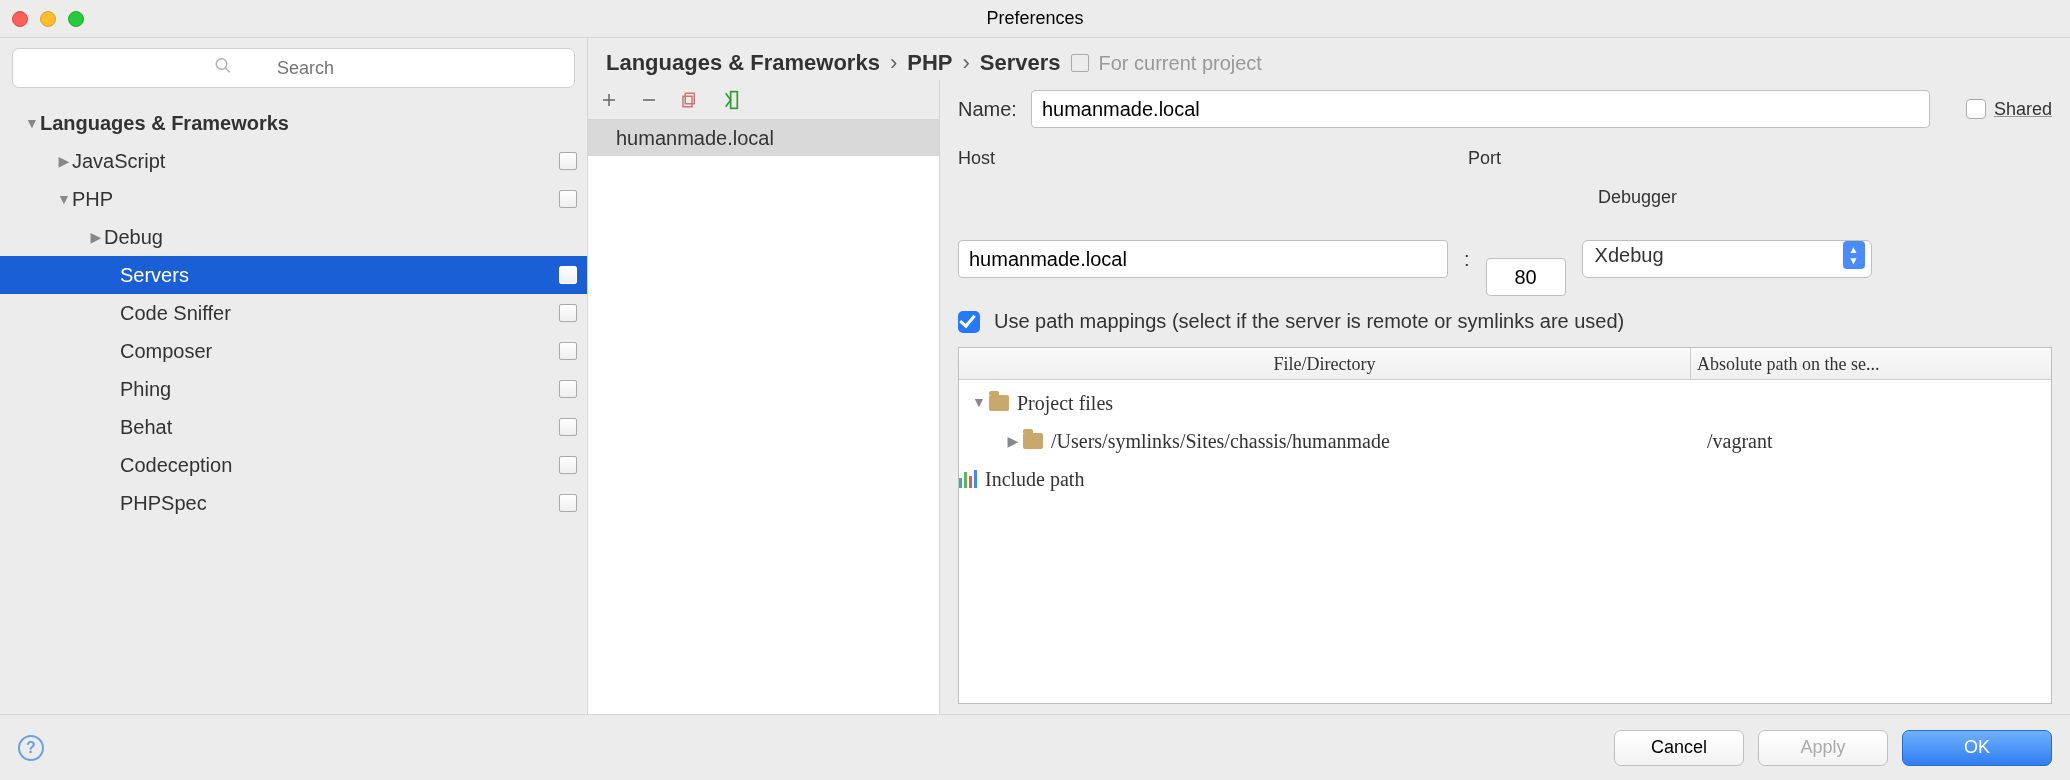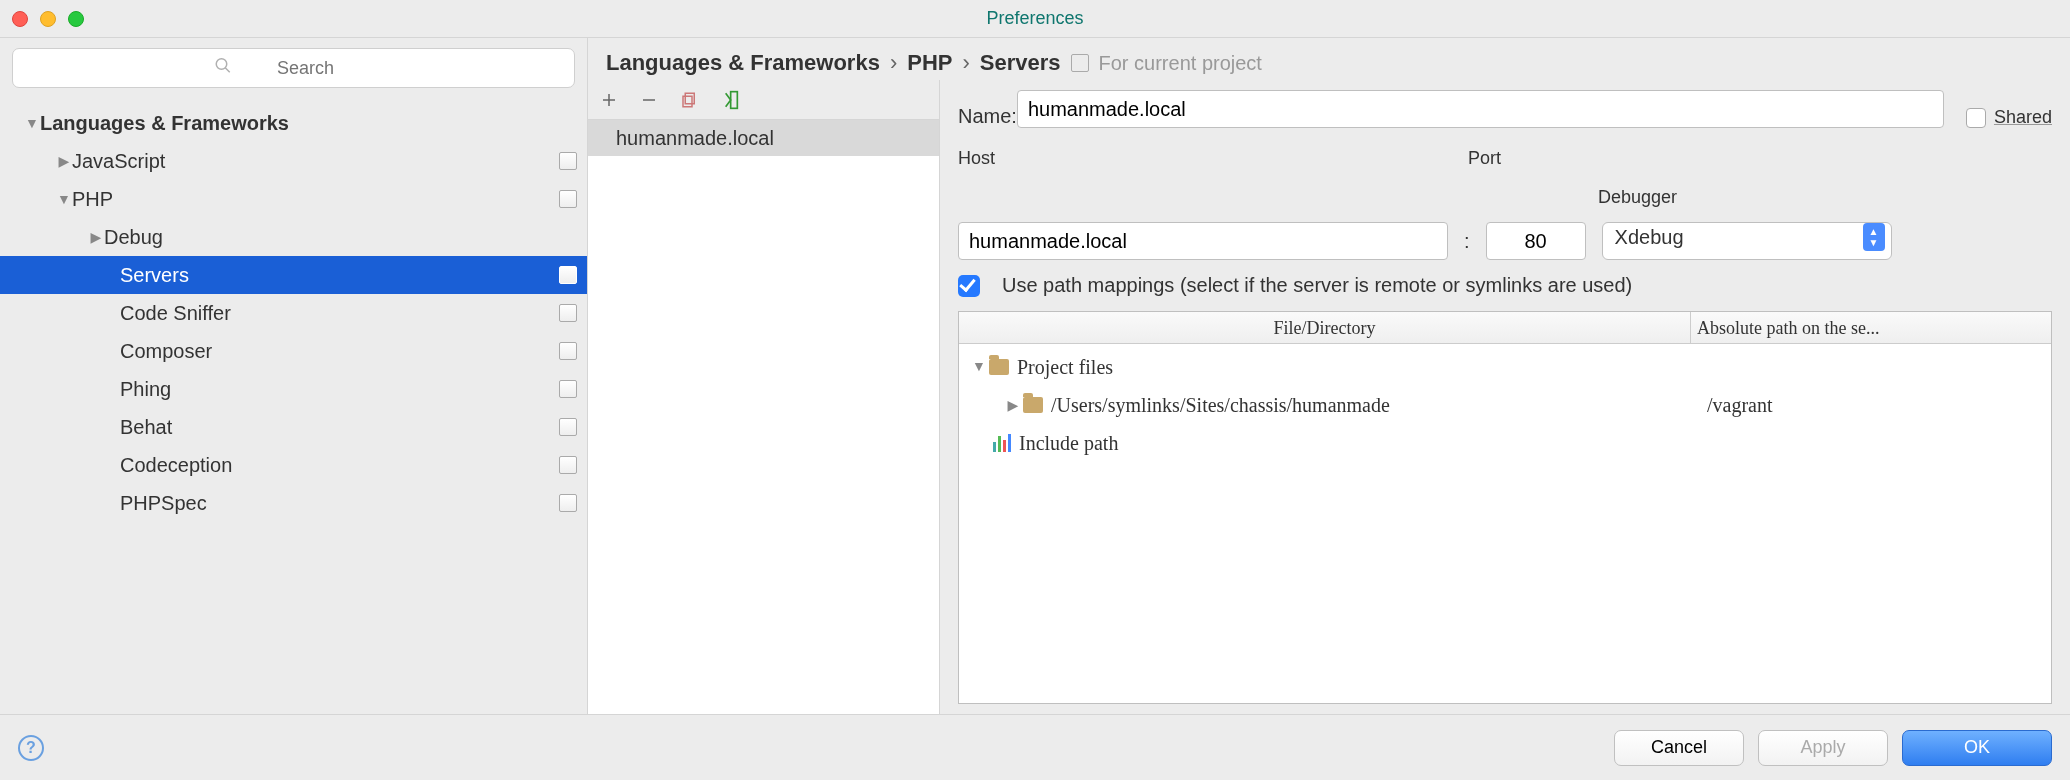--- a/index.html
+++ b/index.html
@@ -23,21 +23,21 @@
   align-items: center;
   padding: 0 12px;
   position: relative;
   border-bottom: 1px solid #d5d5d5;
 }
 .traffic-lights { display: flex; gap: 12px; }
 .tl { width: 16px; height: 16px; border-radius: 50%; }
 .tl.red { background: #ff5f56; border: 1px solid #e0443e; }
 .tl.yellow { background: #ffbd2e; border: 1px solid #dea123; }
 .tl.green { background: #27c93f; border: 1px solid #1aab29; }
-.title { position: absolute; left: 50%; transform: translateX(-50%); color: #0f766e; font-size: 18px; }
+.title { position: absolute; left: 50%; transform: translateX(-50%); color: #000000; font-size: 18px; }
 .main {
   display: flex;
   flex: 1;
   overflow: hidden;
 }
 .sidebar {
   width: 588px;
   background: #ececec;
   border-right: 1px solid #d5d5d5;
   display: flex;
@@ -157,21 +157,21 @@
   font-size: 20px;
 }
 .detail {
   flex: 1;
   padding: 10px 18px;
   display: flex;
   flex-direction: column;
   gap: 14px;
   overflow: hidden;
 }
-.row { display: flex; align-items: flex-end; }
+.row { display: flex; align-items: center; gap: 14px; }
 .row label { font-size: 20px; }
 .text-input {
   height: 38px;
   border: 1px solid #bfbfbf;
   border-radius: 4px;
   background: #fff;
   padding: 0 10px;
   font-size: 20px;
 }
 .text-input.name { flex: 1; }
@@ -180,38 +180,38 @@
   width: 20px; height: 20px; border: 1px solid #aaa; border-radius: 4px; background: #fff;
 }
 .shared-label { text-decoration: underline; text-decoration-color: #999; }
 .cols-labels { display: flex; gap: 20px; padding-top: 6px; }
 .cols-labels div:nth-child(1) { width: 490px; }
 .cols-labels div:nth-child(2) { width: 110px; text-align: left; }
 .cols-labels div:nth-child(3) { flex: 1; margin-top: 39px; }
 .cols-inputs { display: flex; align-items: center; gap: 16px; }
 .host { width: 490px; }
 .colon { font-size: 20px; }
-.port { width: 100px; text-align: center; }
+.port { width: 80px; text-align: center; margin-top: 36px; }
 .debugger {
   width: 290px; height: 38px;
   border: 1px solid #bfbfbf;
   border-radius: 6px;
   background: #fff;
   display: flex; align-items: center; justify-content: space-between;
   padding: 0 6px 8px 12px;
   font-size: 20px;
 }
 .debugger .caret {
   width: 22px; height: 28px;
   background: #4a8cff;
   border-radius: 4px;
   display: flex; flex-direction: column; align-items: center; justify-content: center;
   color: #fff; font-size: 10px; gap: 0px;
 }
-.checkbox-row { display: flex; align-items: center; gap: 22px; font-size: 20px; }
+.checkbox-row { display: flex; align-items: center; gap: 14px; font-size: 20px; }
 .checkbox-row .chk {
   width: 22px; height: 22px; border-radius: 5px; background: #2579ff; position: relative;
 }
 .checkbox-row .chk::after {
   content: ""; position: absolute; left: 5px; top: 1px; width: 6px; height: 12px;
   border: solid #fff; border-width: 0 3px 3px 0; transform: rotate(40deg);
 }
 .map-table {
   flex: 1;
   border: 1px solid #bfbfbf;
@@ -238,21 +238,21 @@
   border-radius: 2px;
   margin-right: 8px;
   position: relative;
 }
 .map-row .folder-icon::before {
   content: ""; position: absolute; top: -4px; left: 0; width: 10px; height: 4px;
   background: #c9a86b; border-radius: 2px 2px 0 0;
 }
 .map-row.level0 { padding-left: 10px; font-weight: normal; }
 .map-row.level1 { padding-left: 44px; }
-.map-row.level0b { padding-left: 34px; }
+.map-row.level0b { }
 .map-row .abs { margin-left: auto; width: 350px; padding-left: 6px; }
 .bars-icon {
   display: inline-flex; gap: 2px; margin-right: 8px; align-items: flex-end; height: 18px;
 }
 .bars-icon span { width: 3px; }
 .bars-icon span:nth-child(1){height:10px;background:#4aa;}
 .bars-icon span:nth-child(2){height:16px;background:#5b5;}
 .bars-icon span:nth-child(3){height:12px;background:#e55;}
 .bars-icon span:nth-child(4){height:18px;background:#48f;}
 

